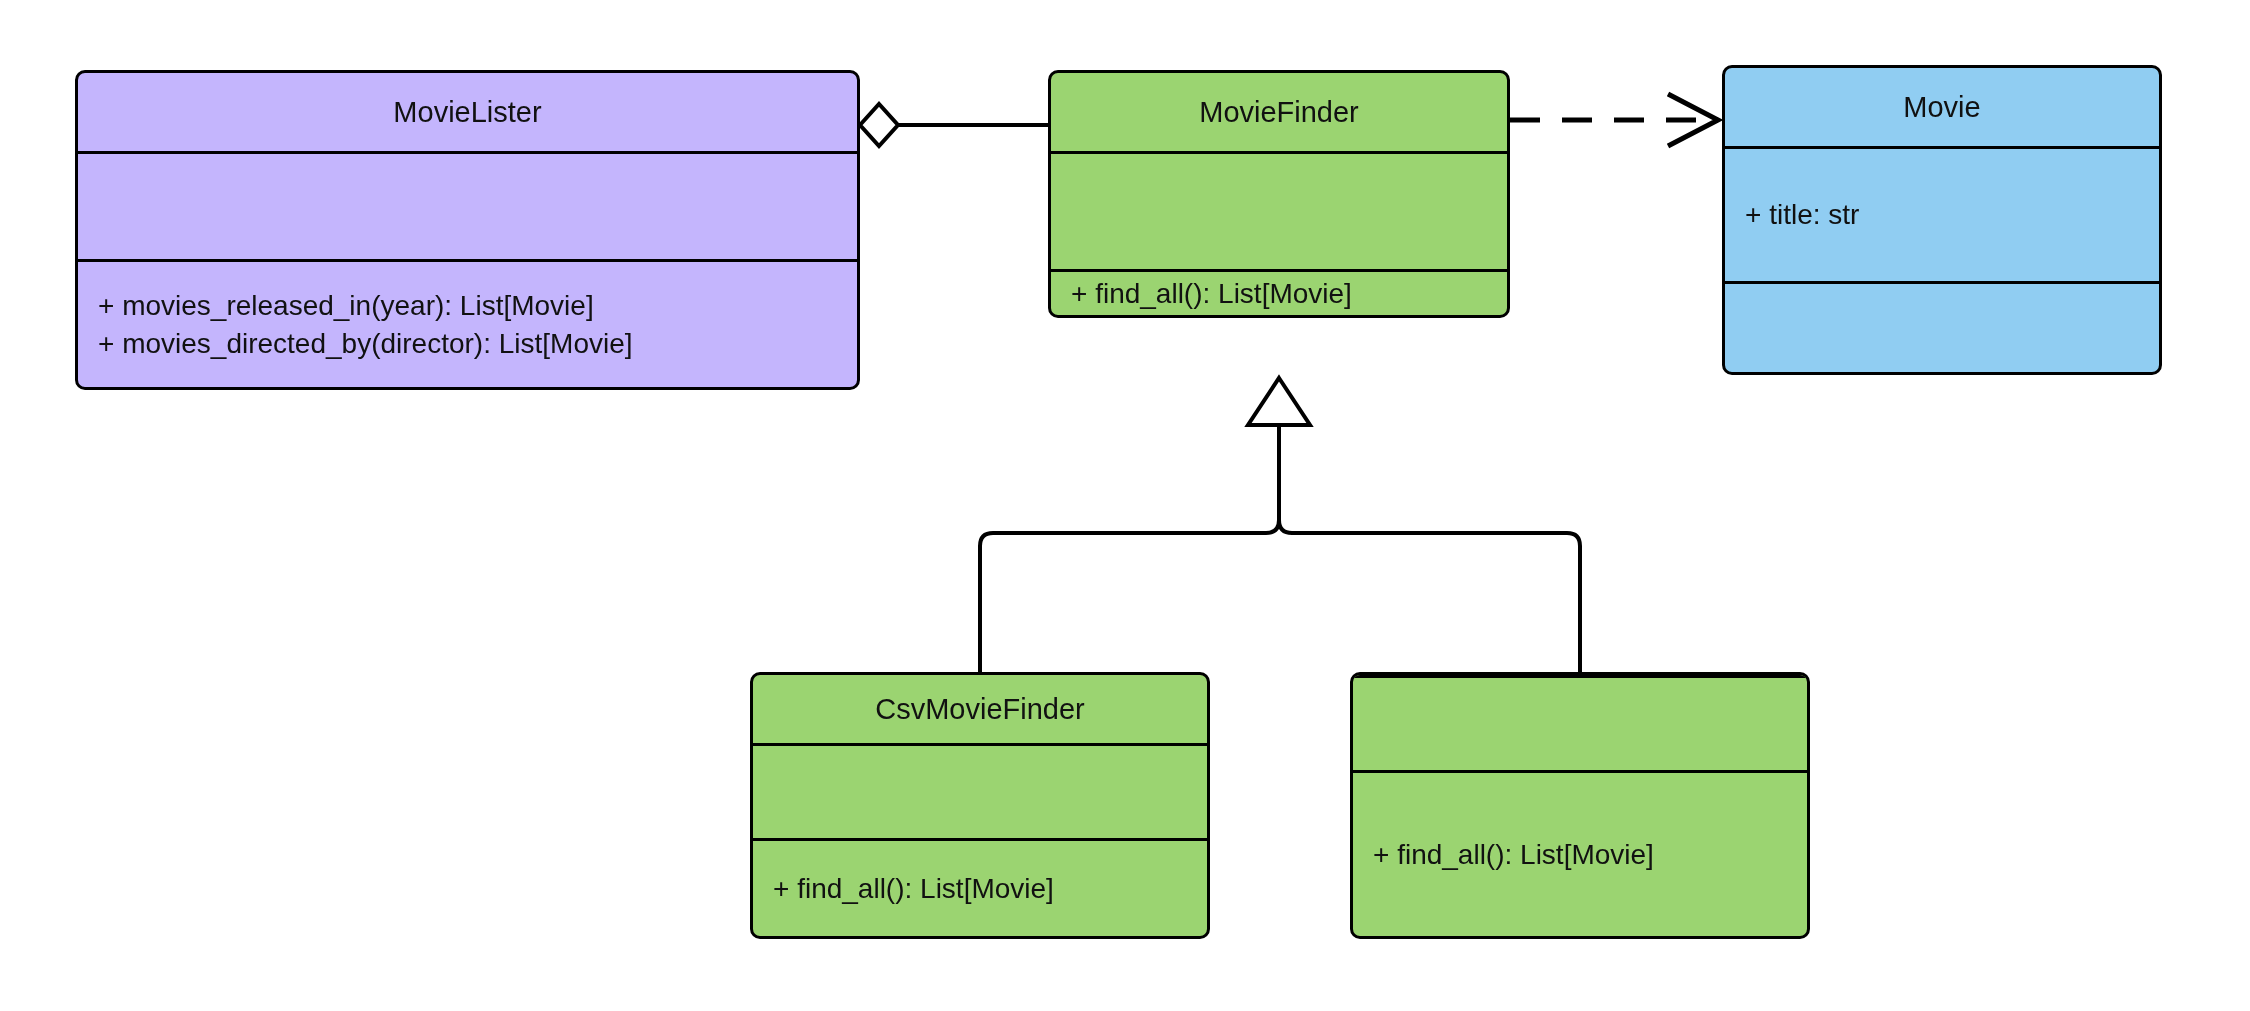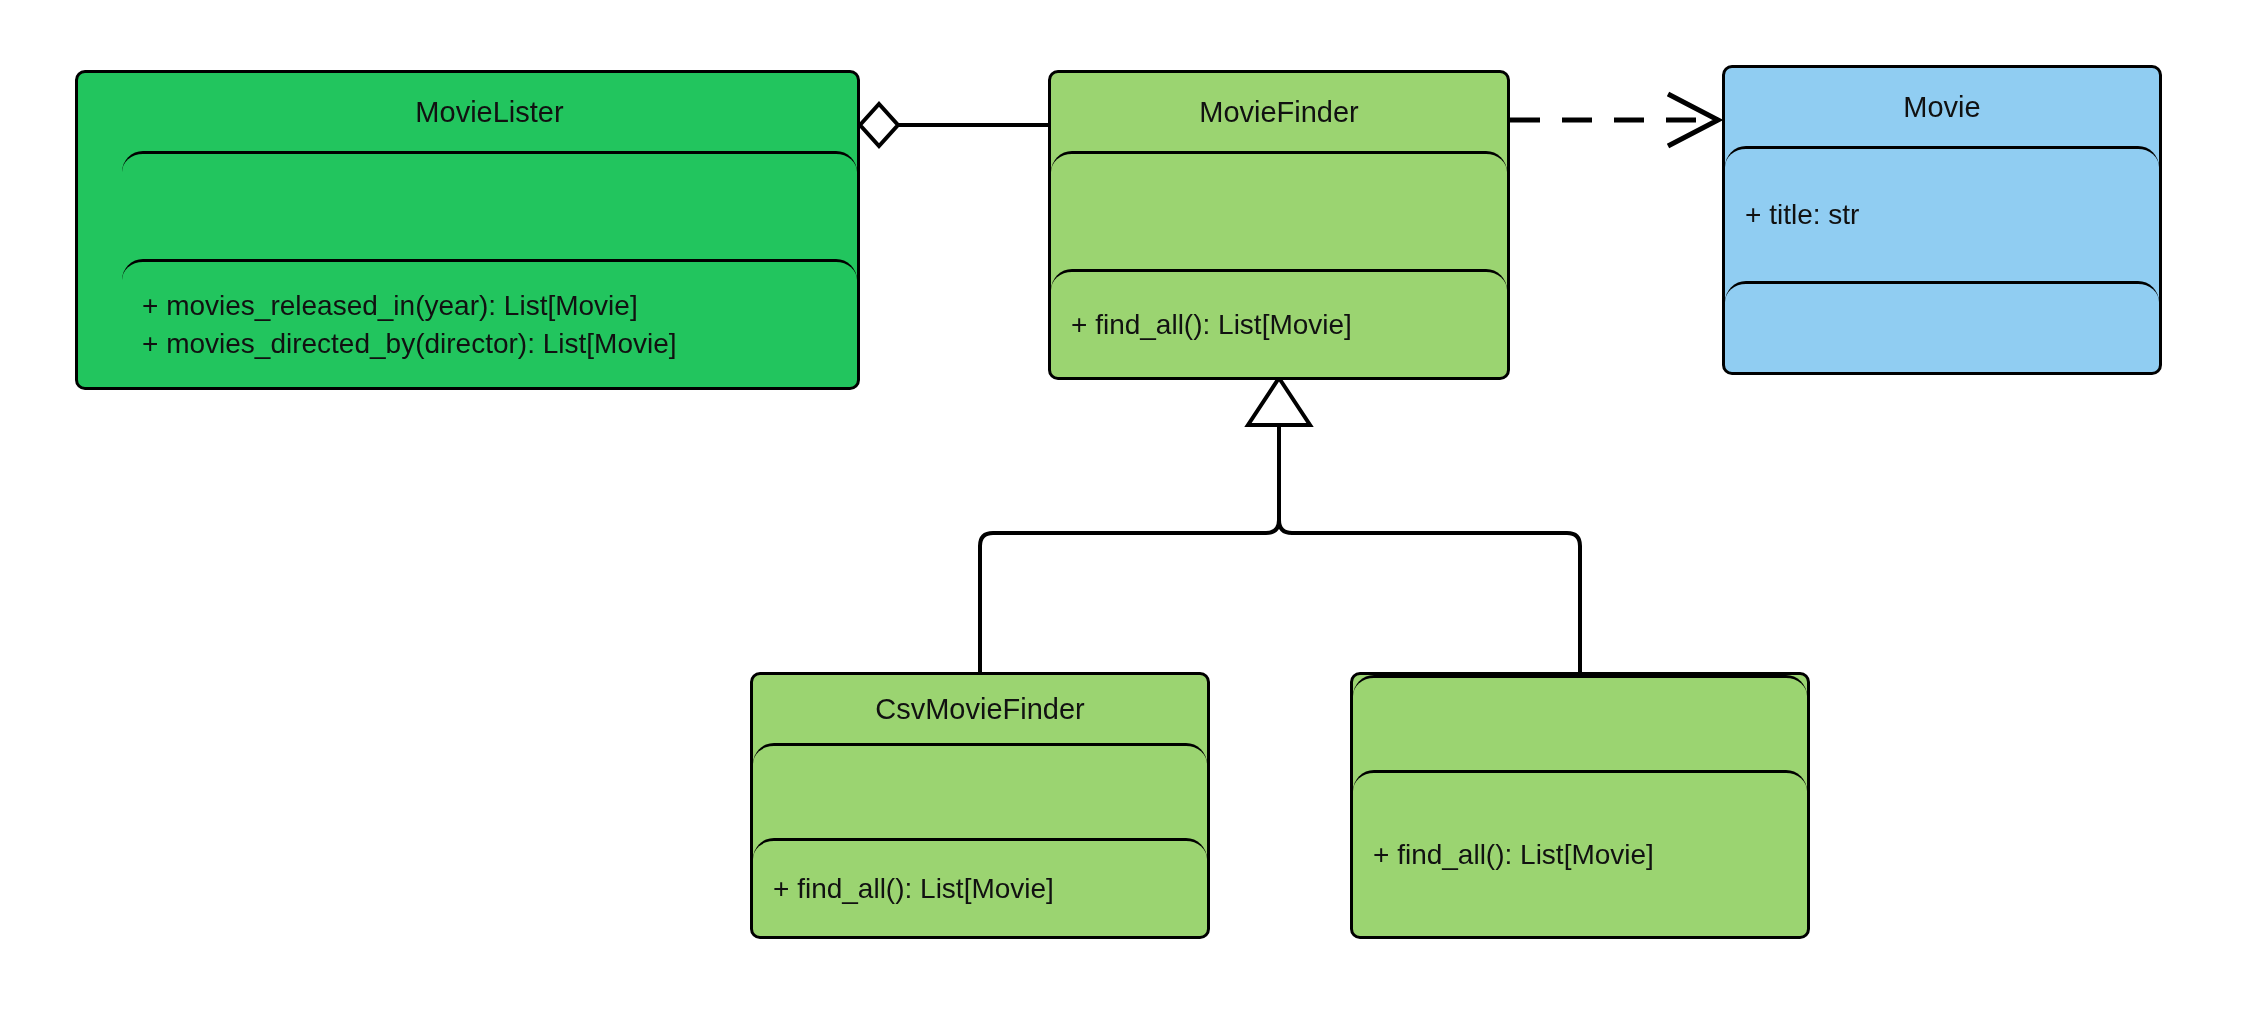--- a/index.html
+++ b/index.html
@@ -35,21 +35,20 @@
     overflow: hidden;
   }
   .compartment {
     box-sizing: border-box;
     display: flex;
     flex-direction: column;
     justify-content: center;
   }
   .compartment.divider {
     border-top: 3px solid #000000;
-    border-radius: 21px;
   }
   .class-name {
     text-align: center;
     font-size: 29px;
     color: #111111;
     line-height: 1.2;
   }
   .member-list {
     padding-left: 20px;
     padding-right: 12px;
@@ -59,21 +58,21 @@
     color: #111111;
     line-height: 1.33;
     white-space: nowrap;
   }
   
   #box-movielister { left: 75px;   top: 70px;  width: 785px;  height: 320px; }
   #box-movielister .c-name  { height: 78px; }
   #box-movielister .c-attrs { height: 108px; }
   #box-movielister .c-ops   { flex: 1; }
 
-  #box-moviefinder { left: 1048px; top: 70px;  width: 462px;  height: 310px; }
+  #box-moviefinder { left: 1048px; top: 70px;  width: 462px;  height: 248px; }
   #box-moviefinder .c-name  { height: 78px; }
   #box-moviefinder .c-attrs { height: 118px; }
   #box-moviefinder .c-ops   { flex: 1; }
 
   #box-movie { left: 1722px; top: 65px; width: 440px; height: 310px; }
   #box-movie .c-name  { height: 78px; }
   #box-movie .c-attrs { height: 135px; }
   #box-movie .c-ops   { flex: 1; }
 
   #box-csvmoviefinder { left: 750px; top: 672px; width: 460px; height: 267px; }
@@ -108,21 +107,21 @@
       <polygon points="1279,378 1310,425 1248,425" fill="#ffffff" stroke="#000000" stroke-width="4" stroke-linejoin="miter"></polygon>
 
       <path d="M 1279 425 L 1279 520" fill="none" stroke="#000000" stroke-width="4"></path>
 
       <path d="M 1279 520 Q 1279 533 1266 533 L 993 533 Q 980 533 980 546 L 980 672" fill="none" stroke="#000000" stroke-width="4"></path>
 
       <path d="M 1279 520 Q 1279 533 1292 533 L 1567 533 Q 1580 533 1580 546 L 1580 672" fill="none" stroke="#000000" stroke-width="4"></path>
     </g>
   </svg>
 
-  <div class="uml-class" id="box-movielister" style="background:#22c55e;padding-left:44px;">
+  <div class="uml-class" id="box-movielister" style="background:#c4b5fd;">
     <div class="compartment c-name">
       <div class="class-name">MovieLister</div>
     </div>
     <div class="compartment c-attrs divider"></div>
     <div class="compartment c-ops divider member-list">
       <div class="member">+ movies_released_in(year): List[Movie]</div>
       <div class="member">+ movies_directed_by(director): List[Movie]</div>
     </div>
   </div>
 

